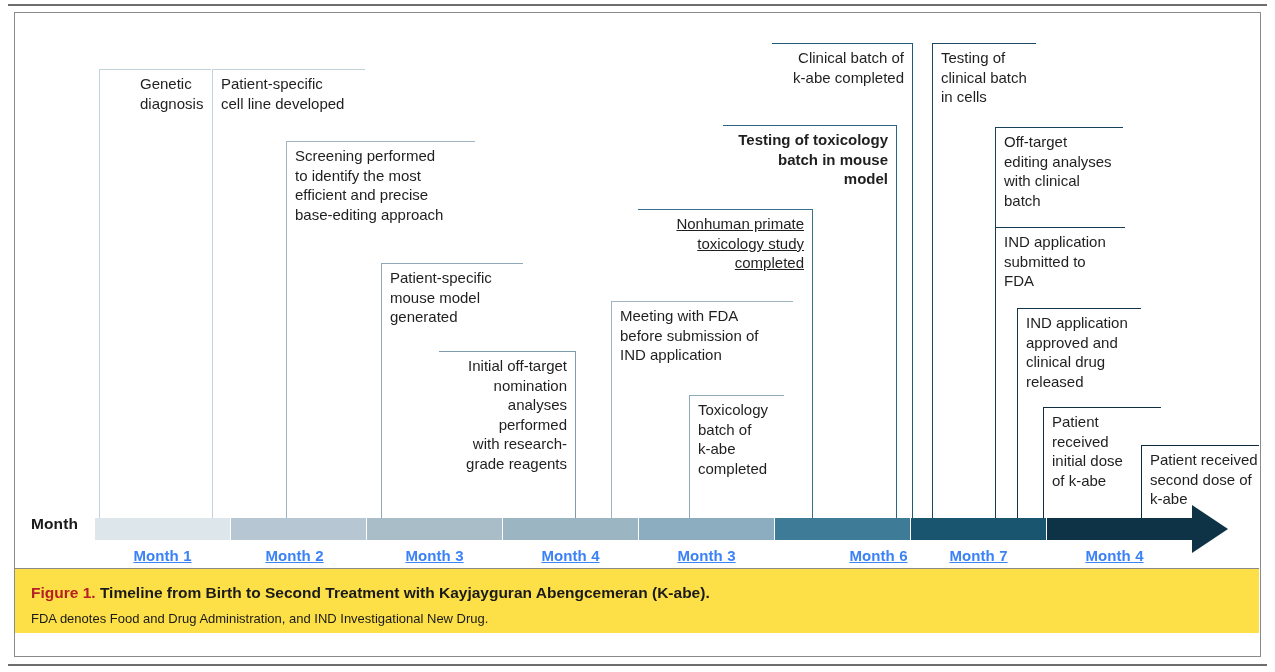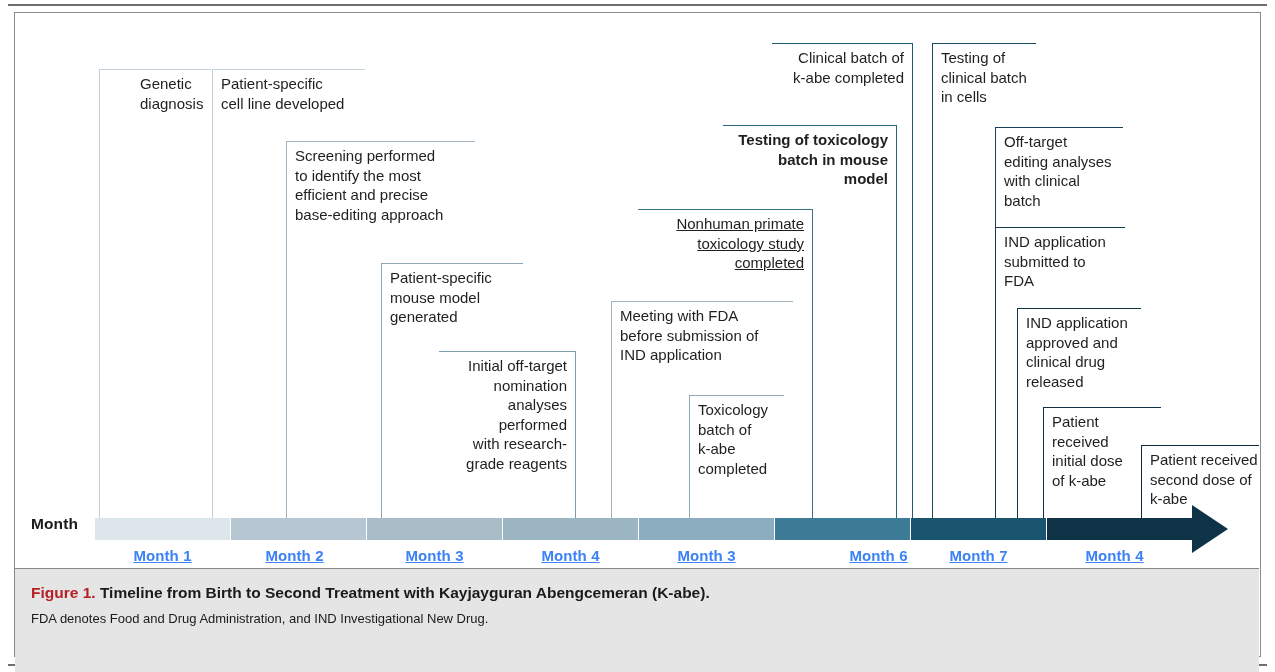--- a/index.html
+++ b/index.html
@@ -58,22 +58,22 @@
   }
   .callout .txt{display:block;padding-left:8px;padding-right:8px;}
   .callout.L{border-left-width:1.6px;border-left-style:solid;border-top-width:1.6px;border-top-style:solid;text-align:left;}
   .callout.R{border-right-width:1.6px;border-right-style:solid;border-top-width:1.6px;border-top-style:solid;text-align:right;}
 
   
   .stub{position:absolute;width:0;border-left-width:1.6px;border-left-style:solid;}
 
   
   .caption{
-    position:absolute;left:0;top:555px;width:1244px;height:105px;
-    background:#e5e5e5;
+    position:absolute;left:0;top:555px;width:1244px;height:65px;
+    background:#fde047;
     border-top:1.5px solid #8a8a8a;
     box-sizing:border-box;
     padding:13px 16px 0 16px;
   }
   .cap-line1{font-size:15.5px;line-height:1.45;color:#1a1a1a;font-weight:bold;}
   .cap-fig{color:#b52025;font-weight:bold;}
   .cap-line2{font-size:13px;line-height:1.5;color:#1a1a1a;margin-top:5px;font-weight:normal;}
 </style>
 </head>
 <body>

